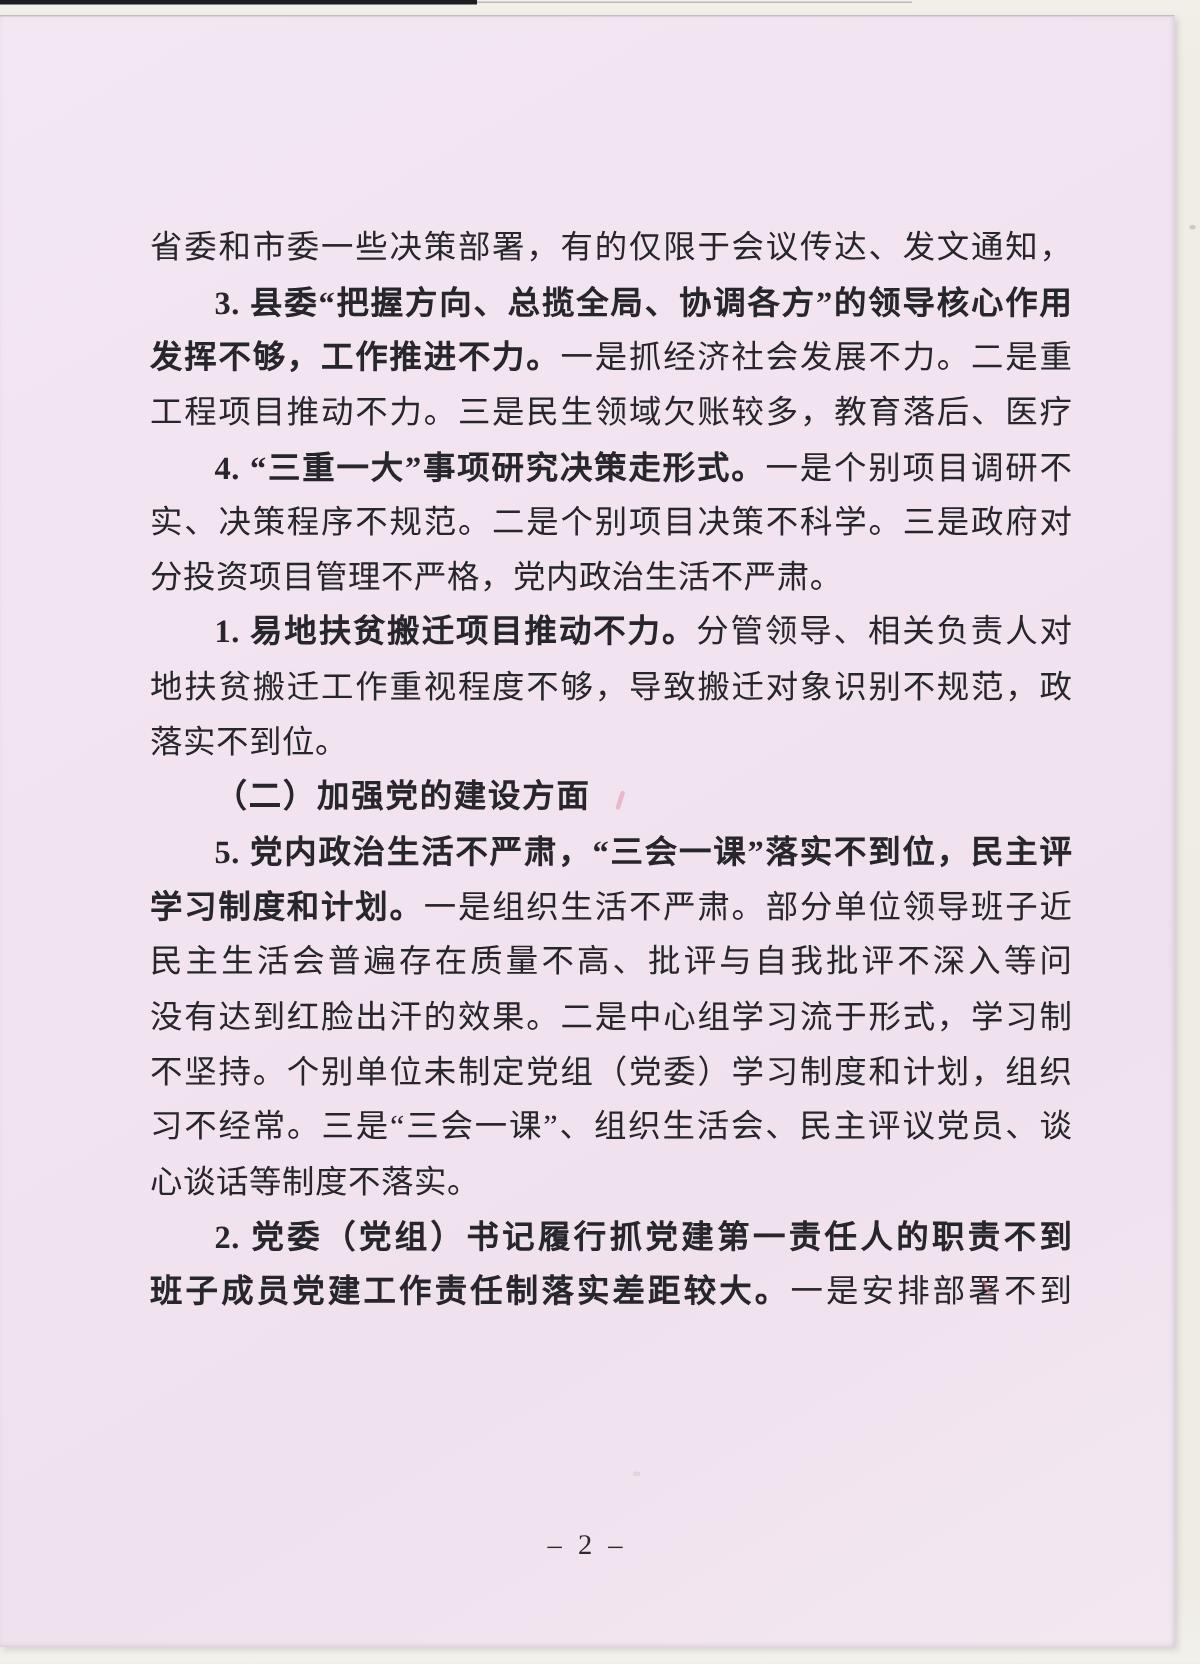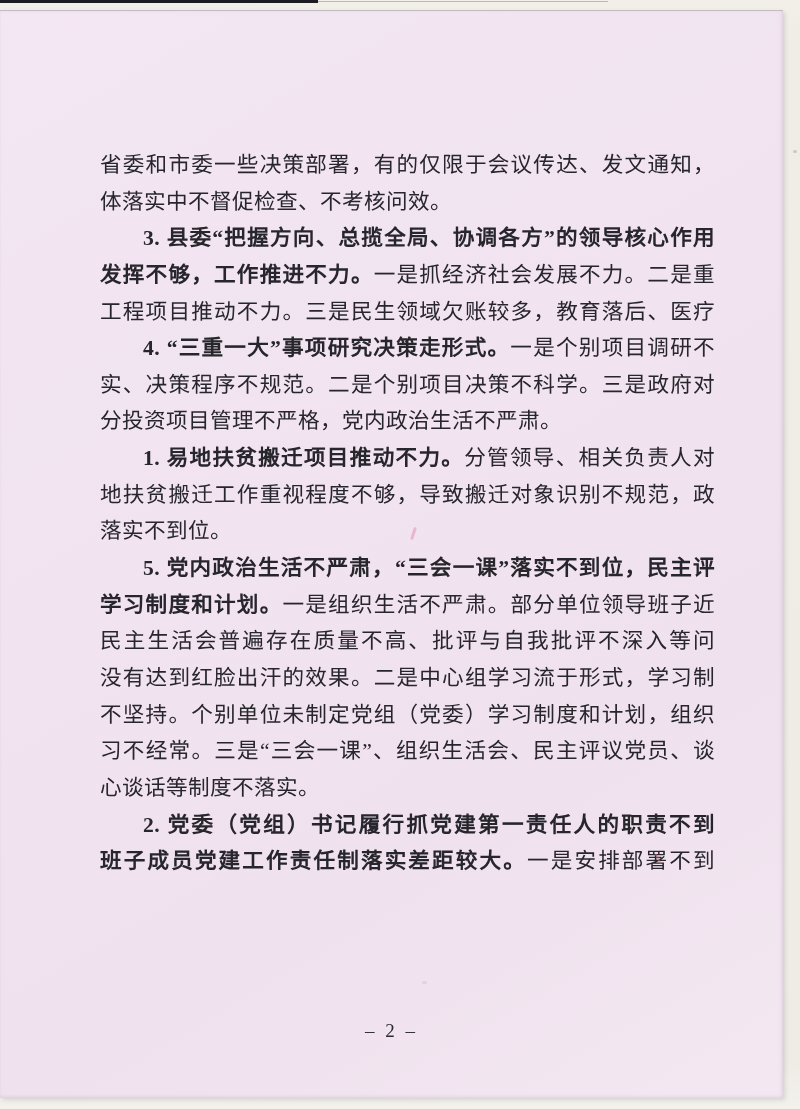--- a/index.html
+++ b/index.html
@@ -53,30 +53,30 @@
 </head>
 <body>
 
 <div class="scan">
   <div class="edge-dark"></div>
   <div class="edge-faint"></div>
 
   <div class="paper">
     <div class="textblock">
         <div class="line"><span>省委和市委一些决策部署，有的仅限于会议传达、发文通知，具</span></div>
-        <div class="line end"><span>体落实中不督促检查、不考核问效。</span></div>
         <div class="line indent"><span class="b">3. 县委“把握方向、总揽全局、协调各方”的领导核心作用</span></div>
         <div class="line"><span class="b">发挥不够，工作推进不力。</span><span>一是抓经济社会发展不力。二是重点</span></div>
         <div class="line"><span>工程项目推动不力。三是民生领域欠账较多，教育落后、医疗卫</span></div>
         <div class="line indent"><span class="b">4. “三重一大”事项研究决策走形式。</span><span>一是个别项目调研不</span></div>
         <div class="line"><span>实、决策程序不规范。二是个别项目决策不科学。三是政府对部</span></div>
         <div class="line end"><span>分投资项目管理不严格，党内政治生活不严肃。</span></div>
         <div class="line indent"><span class="b">1. 易地扶贫搬迁项目推动不力。</span><span>分管领导、相关负责人对易</span></div>
         <div class="line"><span>地扶贫搬迁工作重视程度不够，导致搬迁对象识别不规范，政策</span></div>
         <div class="line end"><span>落实不到位。</span></div>
+        <div class="line indent end heading"><span>（二）加强党的建设方面</span></div>
         <div class="line indent"><span class="b">5. 党内政治生活不严肃，“三会一课”落实不到位，民主评</span></div>
         <div class="line"><span class="b">学习制度和计划。</span><span>一是组织生活不严肃。部分单位领导班子近三年</span></div>
         <div class="line"><span>民主生活会普遍存在质量不高、批评与自我批评不深入等问题，</span></div>
         <div class="line"><span>没有达到红脸出汗的效果。二是中心组学习流于形式，学习制度</span></div>
         <div class="line"><span>不坚持。个别单位未制定党组（党委）学习制度和计划，组织学</span></div>
         <div class="line"><span>习不经常。三是“三会一课”、组织生活会、民主评议党员、谈</span></div>
         <div class="line end"><span>心谈话等制度不落实。</span></div>
         <div class="line indent"><span class="b">2. 党委（党组）书记履行抓党建第一责任人的职责不到位，</span></div>
         <div class="line end"><span class="b">班子成员党建工作责任制落实差距较大。</span><span>一是安排部署不到位。</span></div>
       </div>

